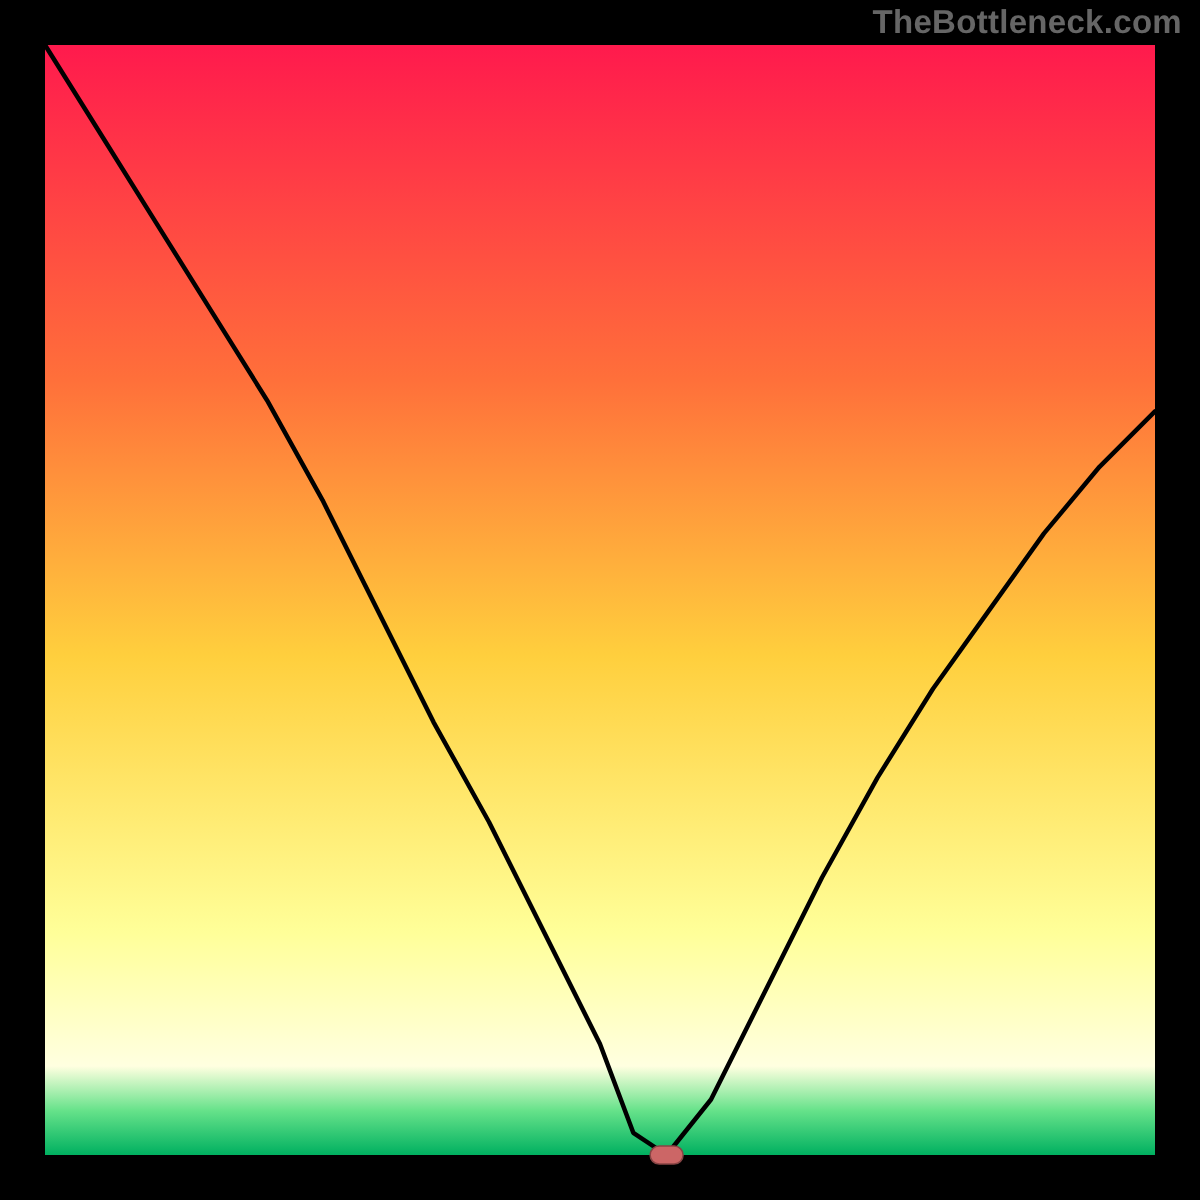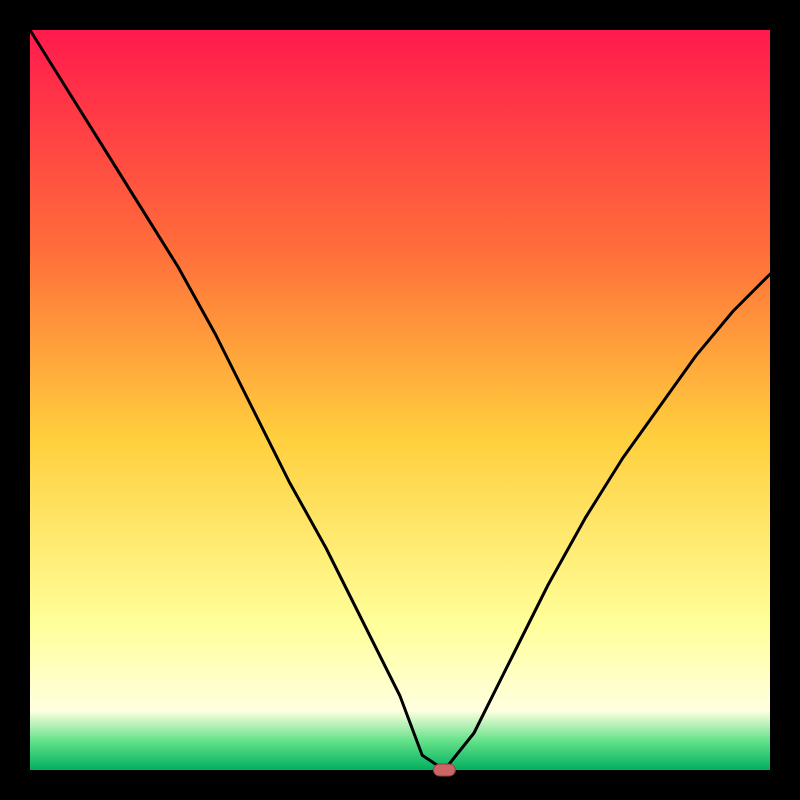--- a/index.html
+++ b/index.html
@@ -30,20 +30,21 @@
   svg {
     position: absolute;
     top: 0;
     left: 0;
   }
 </style>
 </head>
 <body>
 <div class="frame">
 
+<div class="watermark">TheBottleneck.com</div>
 
 <svg id="chart-svg" width="800" height="800">
   <defs>
     <linearGradient id="bg-grad" x1="0" y1="0" x2="0" y2="1">
           <stop offset="0%" stop-color="#ff1a4d"></stop>
           <stop offset="30%" stop-color="#ff6f3a"></stop>
           <stop offset="55.00000000000001%" stop-color="#ffcf3d"></stop>
           <stop offset="80%" stop-color="#ffff99"></stop>
           <stop offset="92%" stop-color="#ffffe0"></stop>
           <stop offset="96%" stop-color="#66e28a"></stop>

